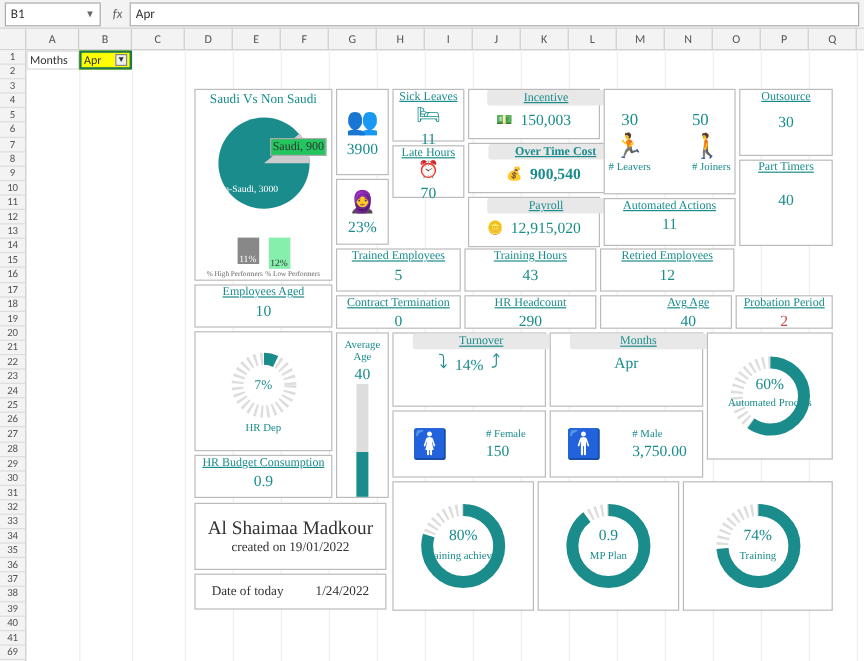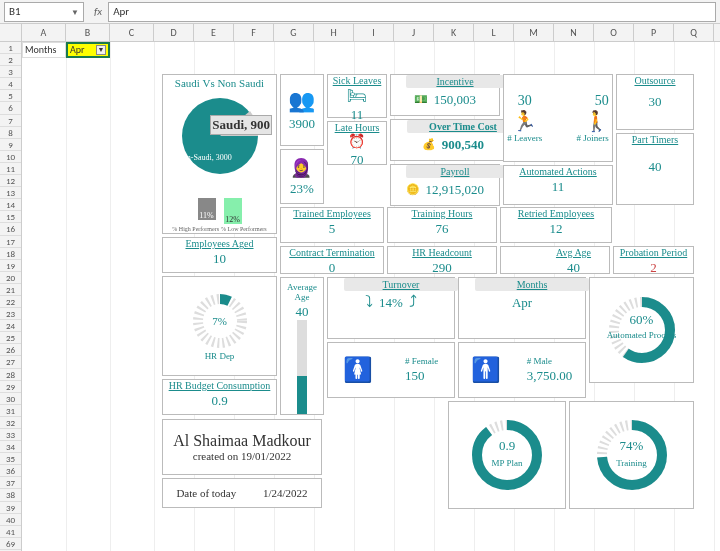--- a/index.html
+++ b/index.html
@@ -141,21 +141,21 @@
       </div>
 
     <div class="dash">
 
       <div class="card" style="left:0;top:0;width:115px;height:160px;">
         <div class="teal" style="font-size:11px;margin:2px 0;">Saudi  Vs  Non Saudi</div>
         <svg width="90" height="90">
           <circle cx="45" cy="45" r="38" fill="#1b8c8c"></circle>
           <path d="M45 45 L75 20 A38 38 0 0 1 83 45 Z" fill="#ccc"></path>
         </svg>
-        <div style="position:absolute;right:4px;top:40px;background:#e5e5e5;border:1px solid #aaa;font-size:13px;padding:1px;font-weight:bold;">Saudi, 900</div>
+        <div style="position:absolute;right:4px;top:40px;background:#22c55e;border:1px solid #aaa;font-size:10px;padding:1px;">Saudi, 900</div>
         <div style="position:absolute;left:14px;top:78px;font-size:8px;color:#fff;">Non-Saudi, 3000</div>
         <div style="display:flex;gap:8px;margin-top:auto;margin-bottom:2px;">
           <div style="text-align:center;">
               <div style="width:18px;height:22px;background:#888;font-size:8px;color:#fff;display:flex;align-items:end;justify-content:center;">11%</div>
             </div>
           <div style="text-align:center;">
               <div style="width:18px;height:26px;background:#86efac;font-size:8px;color:#333;display:flex;align-items:end;justify-content:center;">12%</div>
             </div>
         </div>
         <div style="display:flex;gap:2px;font-size:6px;color:#666;margin-bottom:1px;">
@@ -205,21 +205,21 @@
             <span class="val">12,915,020</span>
           </div>
       </div>
 
       <div class="card" style="left:341px;top:0;width:110px;height:88px;flex-direction:row;justify-content:space-around;align-items:center;">
         <div style="text-align:center;">
             <div class="teal" style="font-size:14px;">30</div>
             <div style="font-size:20px;color:#1b8c8c;">🏃</div>
             <div class="small teal"># Leavers</div>
           </div>
-        <div style="text-align:right;margin-left:28px;">
+        <div style="text-align:left;margin-left:28px;">
             <div class="teal" style="font-size:14px;">50</div>
             <div style="font-size:20px;color:#1b8c8c;">🚶</div>
             <div class="small teal"># Joiners</div>
           </div>
       </div>
       <div class="card" style="left:341px;top:91px;width:110px;height:40px;">
         <h4>Automated Actions</h4>
         <div class="val">11</div>
       </div>
 
@@ -231,21 +231,21 @@
         <h4>Part Timers</h4>
         <div class="val" style="margin-top:14px;">40</div>
       </div>
 
       <div class="card" style="left:118px;top:133px;width:104px;height:36px;">
           <h4>Trained Employees</h4>
           <div class="val">5</div>
         </div>
       <div class="card" style="left:225px;top:133px;width:110px;height:36px;">
           <h4>Training Hours</h4>
-          <div class="val">76</div>
+          <div class="val">43</div>
         </div>
       <div class="card" style="left:338px;top:133px;width:112px;height:36px;">
           <h4>Retried Employees</h4>
           <div class="val">12</div>
         </div>
 
       <div class="card" style="left:0;top:163px;width:115px;height:36px;">
           <h4>Employees Aged</h4>
           <div class="val">10</div>
         </div>
@@ -310,20 +310,28 @@
           </div>
       </div>
       <div class="card" style="left:296px;top:268px;width:128px;height:56px;flex-direction:row;justify-content:space-around;align-items:center;">
         <div style="font-size:24px;color:#000;">🚹</div>
         <div>
             <div class="teal small"># Male</div>
             <div class="val">3,750.00</div>
           </div>
       </div>
 
+      <div class="card" style="left:165px;top:327px;width:118px;height:108px;justify-content:center;">
+        <svg class="donut" style="width:80px;height:80px;">
+            <circle class="dbg" cx="40" cy="40" r="30" stroke-dasharray="2 3"></circle>
+            <circle class="dfg" cx="40" cy="40" r="30" stroke-dasharray="150 188"></circle>
+          </svg>
+        <div class="teal" style="position:absolute;top:36px;font-size:13px;">80%</div>
+        <div class="teal small" style="position:absolute;top:56px;">Training achieved</div>
+      </div>
       <div class="card" style="left:286px;top:327px;width:118px;height:108px;justify-content:center;">
         <svg class="donut" style="width:80px;height:80px;">
             <circle class="dbg" cx="40" cy="40" r="30" stroke-dasharray="2 3"></circle>
             <circle class="dfg" cx="40" cy="40" r="30" stroke-dasharray="169 188"></circle>
           </svg>
         <div class="teal" style="position:absolute;top:36px;font-size:13px;">0.9</div>
         <div class="teal small" style="position:absolute;top:56px;">MP Plan</div>
       </div>
       <div class="card" style="left:407px;top:327px;width:125px;height:108px;justify-content:center;">
         <svg class="donut" style="width:80px;height:80px;">

